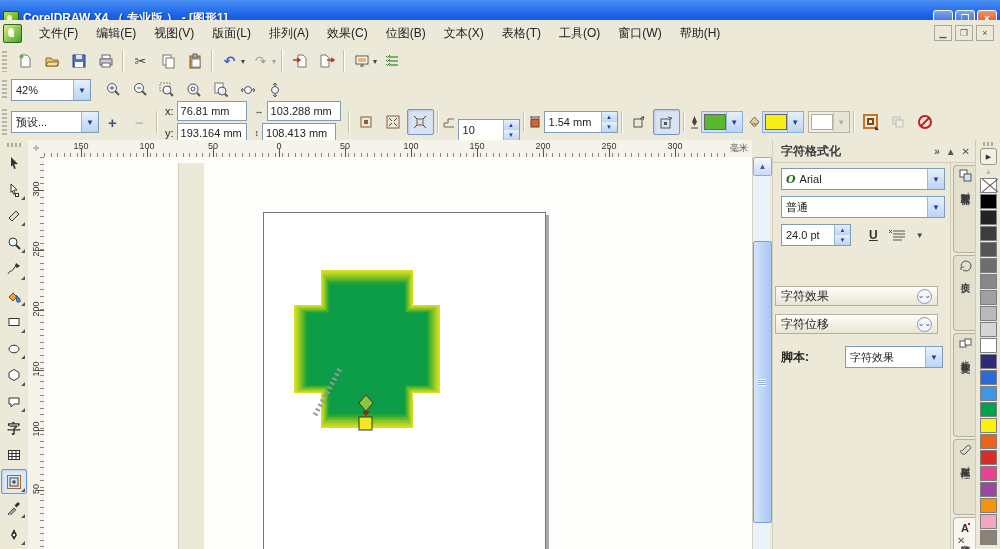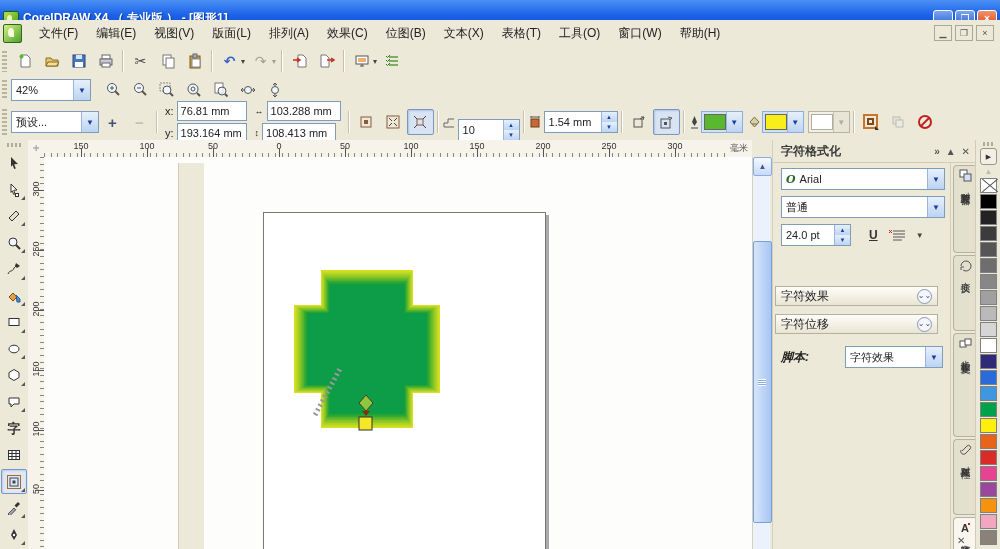--- a/index.html
+++ b/index.html
@@ -641,21 +641,21 @@
       </div>
       <div class="rollup" style="top:146px;">
         <span class="dlabel">字符效果</span>
         <span class="chev">⌄⌄</span>
       </div>
       <div class="rollup" style="top:174px;text-align:center;">
         <span class="dlabel">字符位移</span>
         <span class="chev">⌄⌄</span>
       </div>
       <div class="drow" style="top:206px;display:flex;align-items:center;gap:8px;width:162px;">
-        <span class="dlabel" style="font-weight:bold;font-style:italic;">脚本:</span>
+        <span class="dlabel" style="font-weight:bold;">脚本:</span>
         <div class="combo" style="width:96px;margin-left:auto;">
           <span class="cval">字符效果</span>
           <span class="cbtn">▼</span>
         </div>
       </div>
     </div>
 
     <div class="tabstrip" style="left:178px;top:23px;position:absolute;"></div>
   </div>
 

